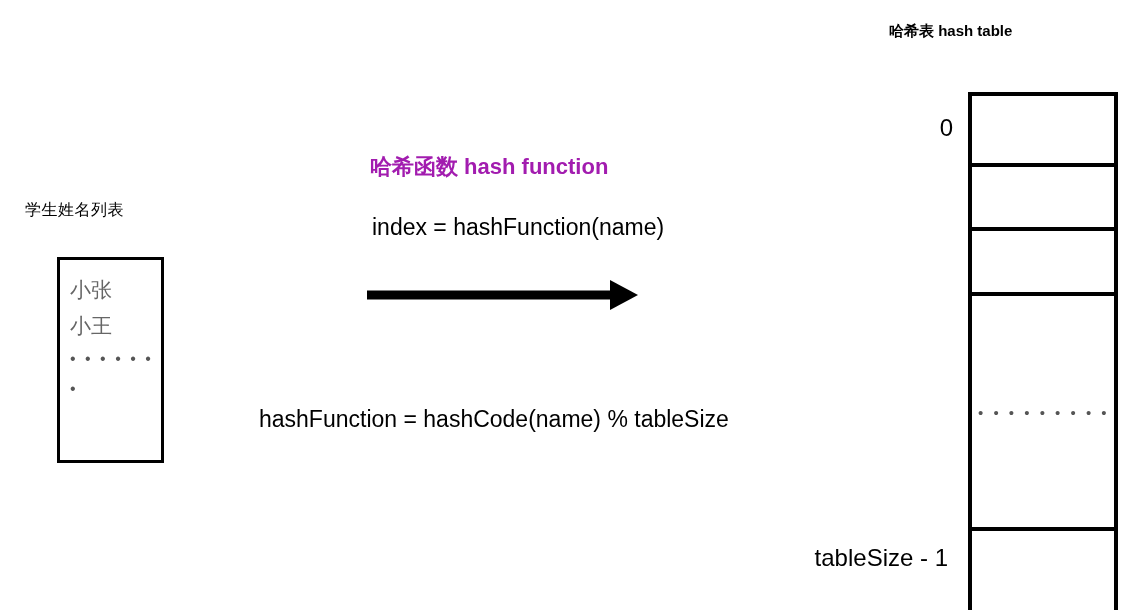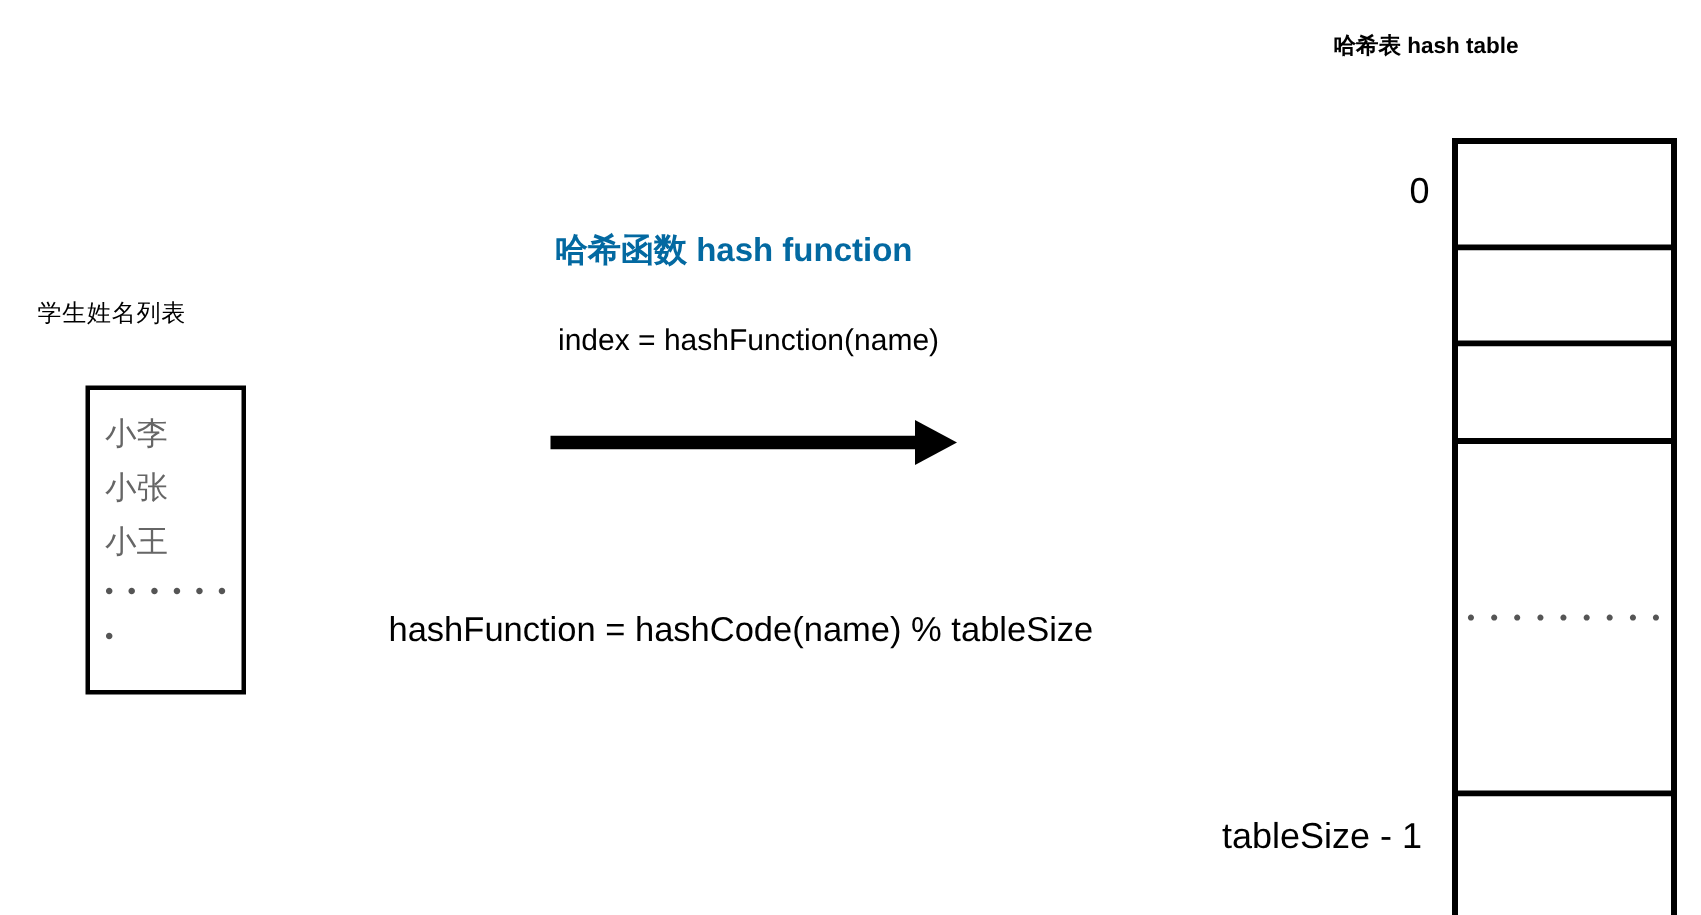--- a/index.html
+++ b/index.html
@@ -57,26 +57,26 @@
   }
 
   
   #hash-function-title {
     left: 370px;
     top: 152px;
     font-size: 22px;
     font-weight: bold;
     line-height: 30px;
     white-space: nowrap;
-    color: #0369a1;
+    color: #a21caf;
   }
   #index-formula {
     left: 372px;
     top: 211px;
-    font-size: 20px;
+    font-size: 23px;
     font-weight: 400;
     line-height: 32px;
     white-space: nowrap;
     color: #000;
   }
   #hash-formula {
     left: 259px;
     top: 357px;
     font-size: 23px;
     font-weight: 400;
@@ -154,21 +154,20 @@
 </head>
 <body>
 
 <div id="canvas">
 
   <div class="abs" id="student-list-title">学生姓名列表</div>
 
   <div class="abs" id="student-list-box"></div>
 
   <div class="abs" id="student-list-names">
-    <div class="name-row">小李</div>
     <div class="name-row">小张</div>
     <div class="name-row">小王</div>
     <div class="dots-row">• • • • • • •</div>
   </div>
 
   <div class="abs" id="hash-function-title">哈希函数 hash function</div>
 
   <div class="abs" id="index-formula">index = hashFunction(name)</div>
 
   <svg class="abs" id="flow-arrow" viewBox="0 0 275 36">

